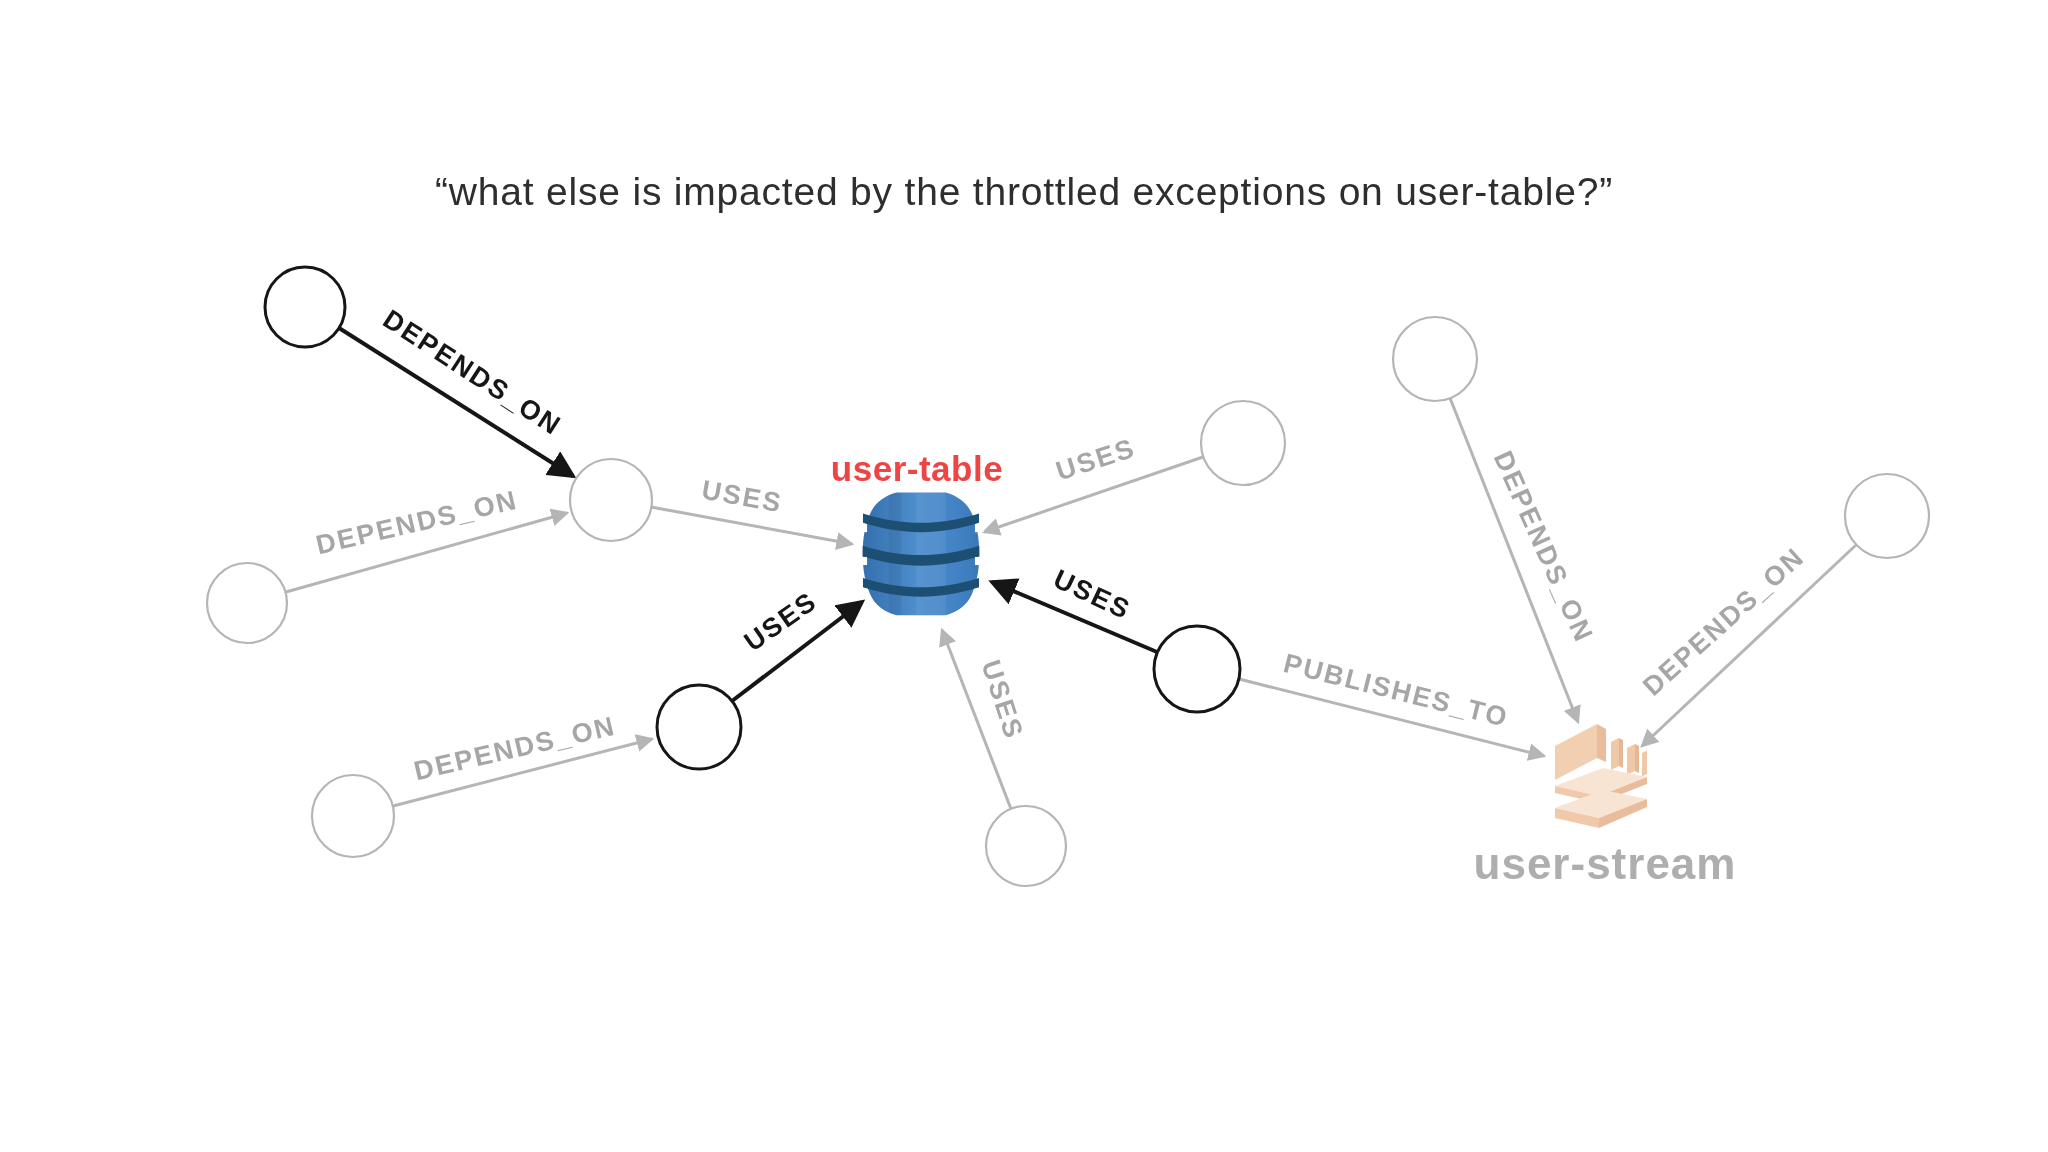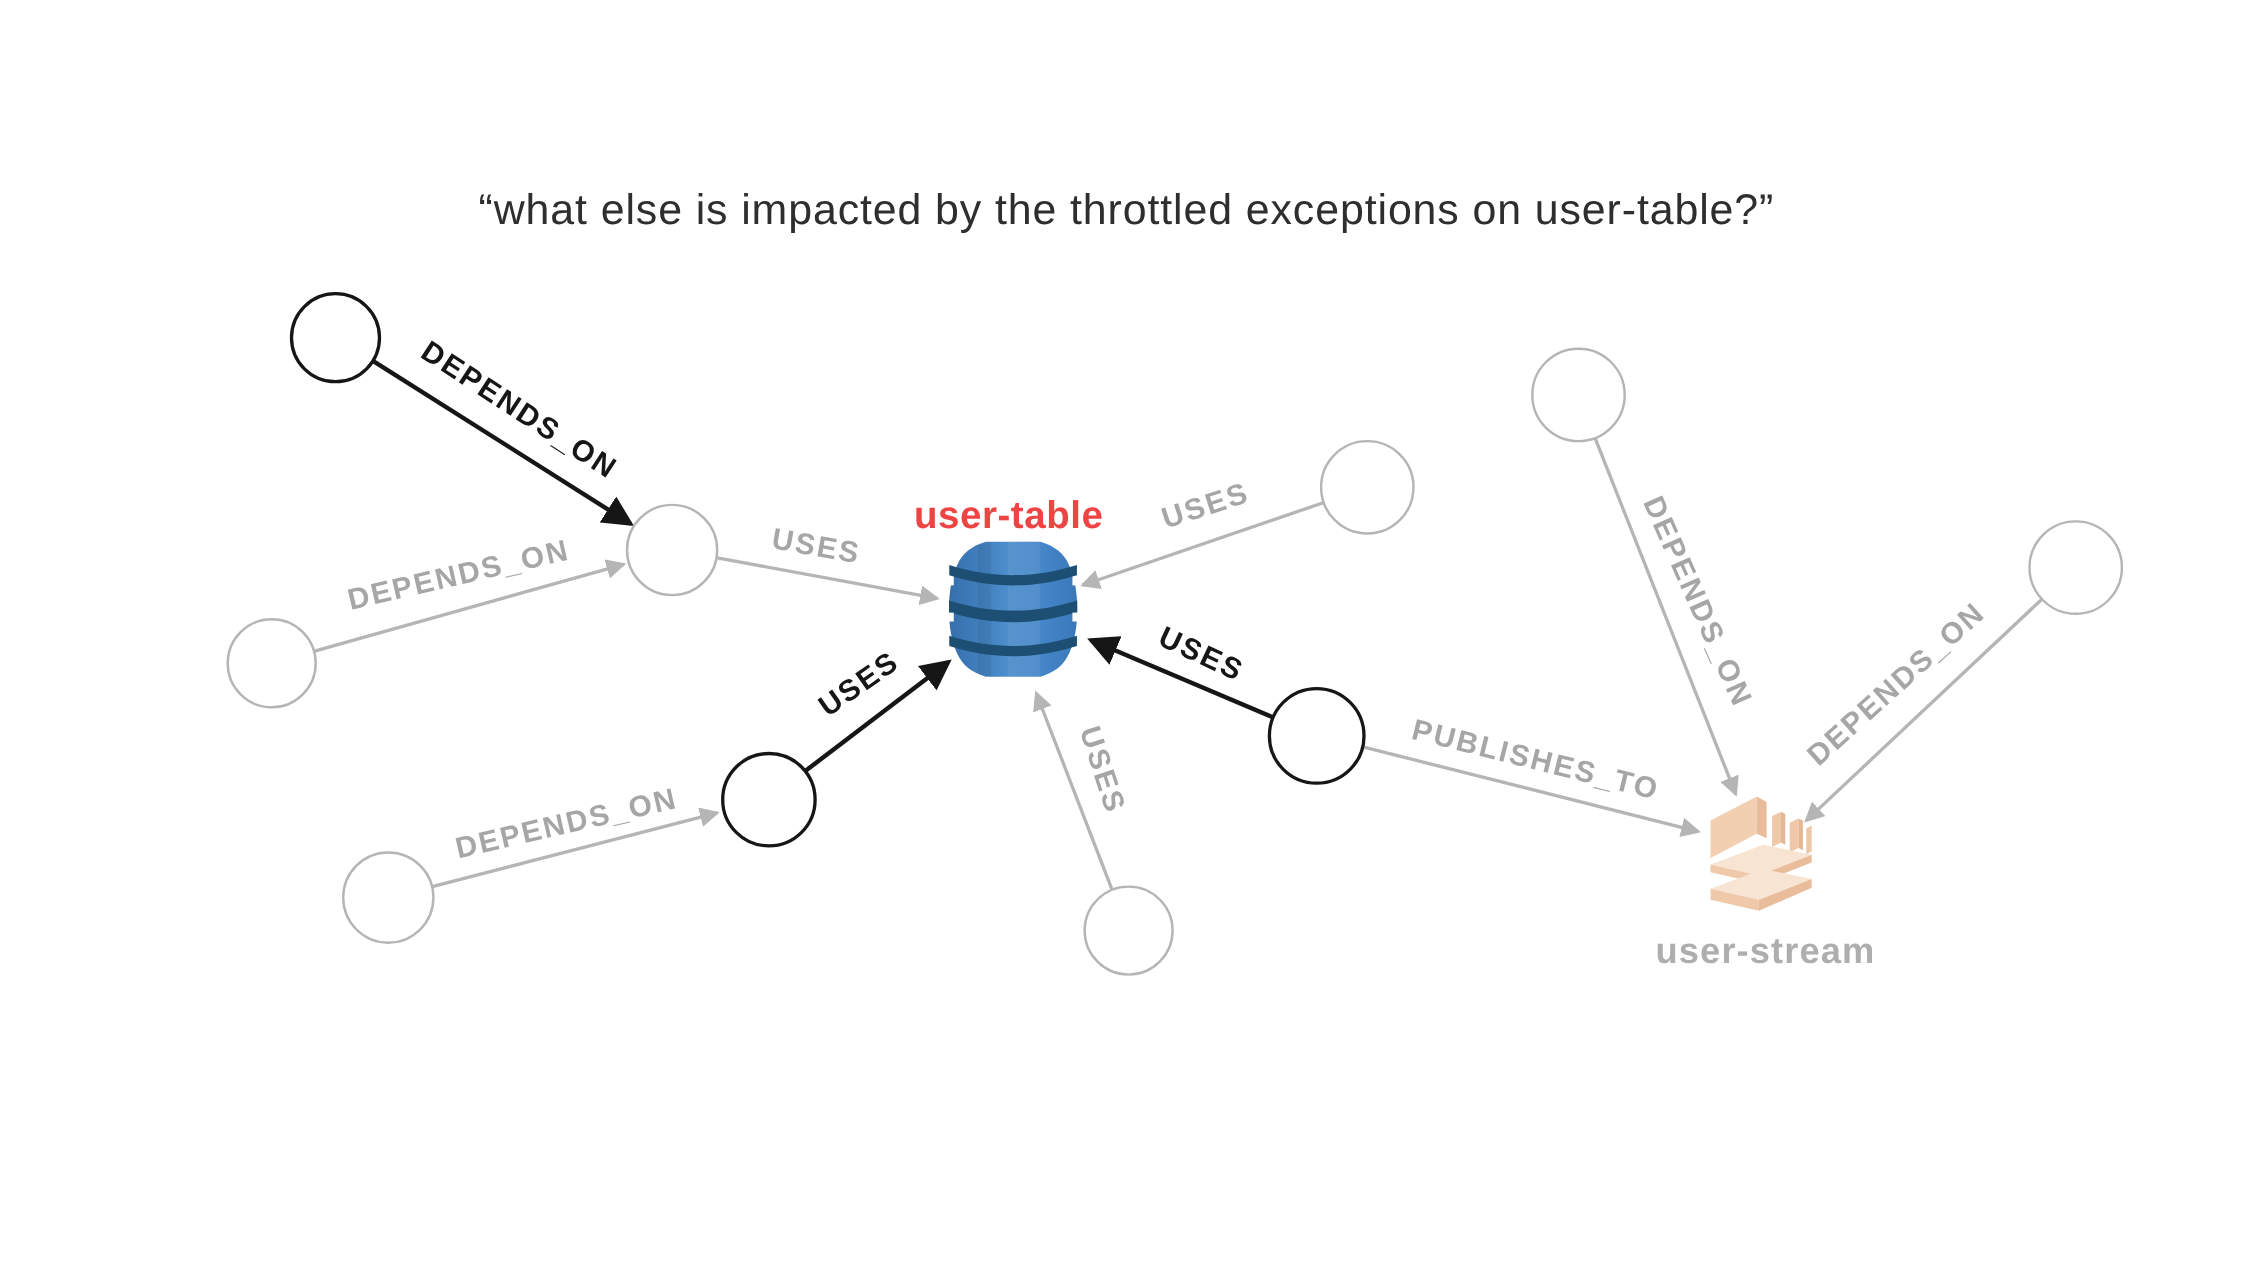--- a/index.html
+++ b/index.html
@@ -33,21 +33,21 @@
   .edge-label.dim{color:#a6a6a6;}
   .node-label{
     position:absolute;
     transform:translate(-50%,-50%);
     white-space:nowrap;
   }
   .node-label.table{
     font-size:35px;font-weight:700;color:#ef4444;letter-spacing:0.5px;
   }
   .node-label.stream{
-    font-size:33px;font-weight:600;color:#aeaeae;letter-spacing:1px;
+    font-size:44px;font-weight:600;color:#aeaeae;letter-spacing:1px;
   }
 </style>
 </head>
 <body>
 
 <div class="stage">
 
   <svg width="2048" height="1152" viewBox="0 0 2048 1152">
     <defs>
       <marker id="ah-gray" markerWidth="6" markerHeight="6" refX="5.2" refY="3" orient="auto">

